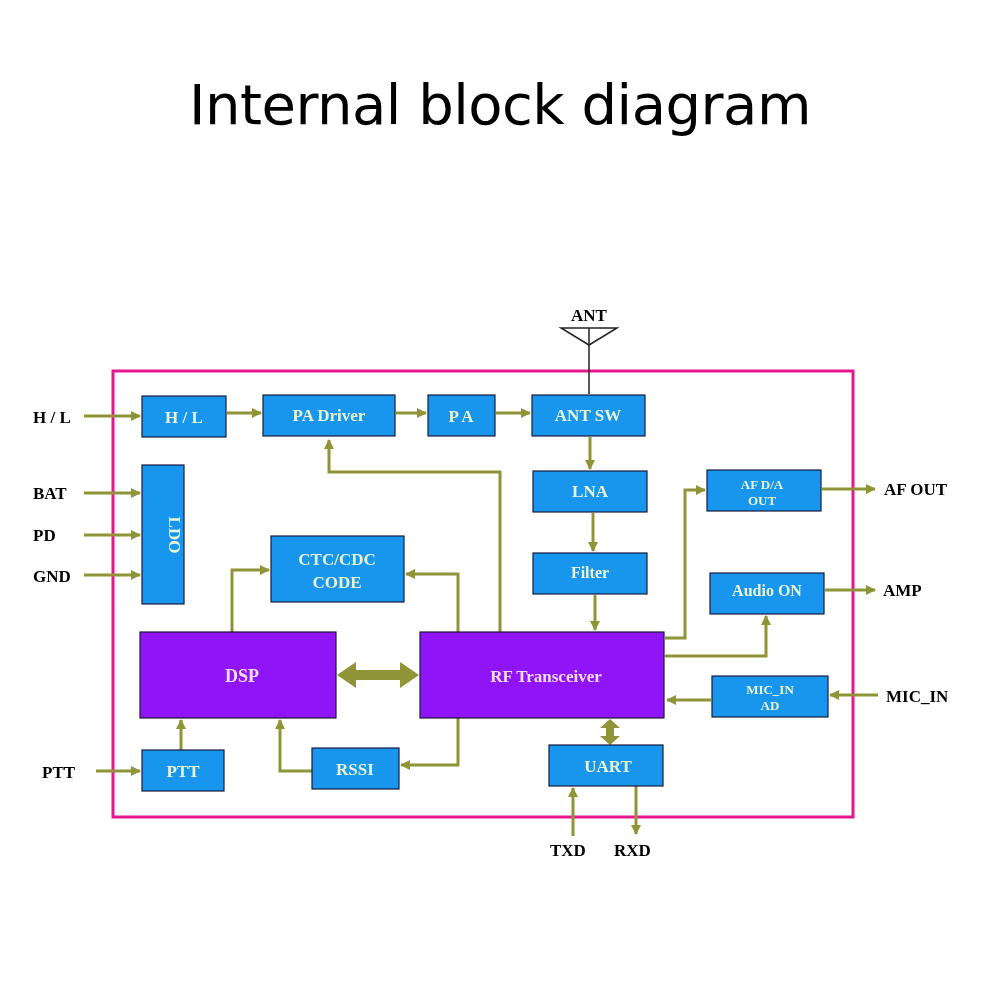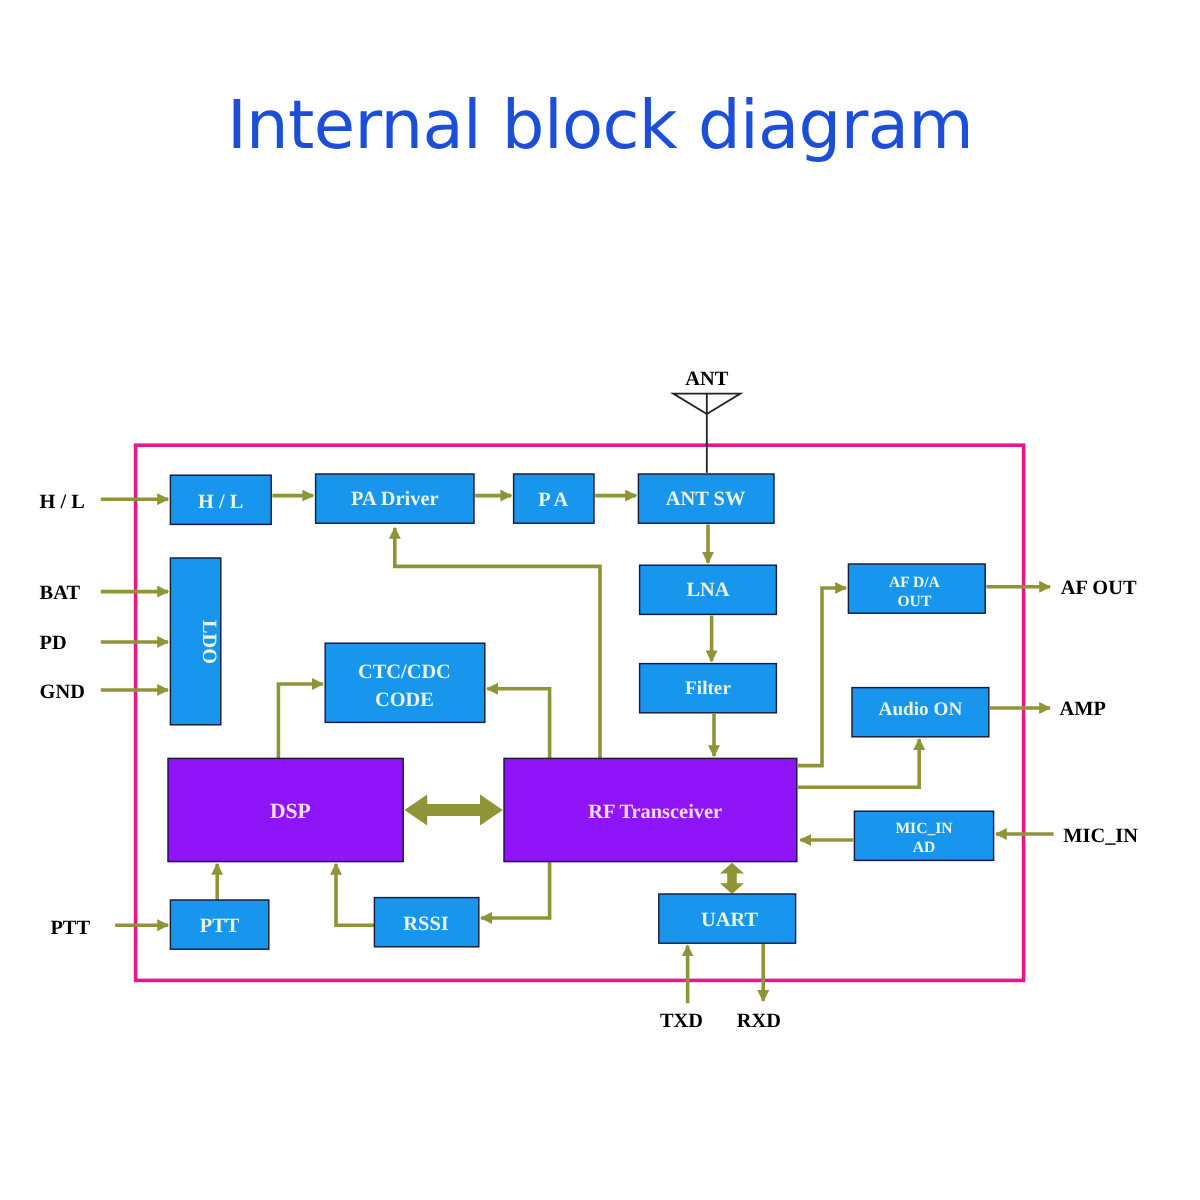--- a/index.html
+++ b/index.html
@@ -1,20 +1,20 @@
 <!DOCTYPE html>
 <html><head>
 <meta charset="utf-8">
 <style>
   html, body { margin: 0; padding: 0; background: #ffffff; }
   body { width: 1000px; height: 1000px; position: relative; overflow: hidden; }
   .title {
     position: absolute; left: 0; top: 72px; width: 1000px; text-align: center;
     font-family: "DejaVu Sans", sans-serif; font-size: 56px; font-weight: 500;
-    color: #1d4ed8; letter-spacing: -0.5px;
+    color: #000000; letter-spacing: -0.5px;
   }
   svg { position: absolute; left: 0; top: 0; }
   .blk text, .ext { font-family: "Liberation Serif", "DejaVu Serif", serif; font-weight: bold; }
 </style>
 </head>
 <body>
 
 <div class="title">Internal block diagram</div>
 
 <svg width="1000" height="1000" viewBox="0 0 1000 1000">

